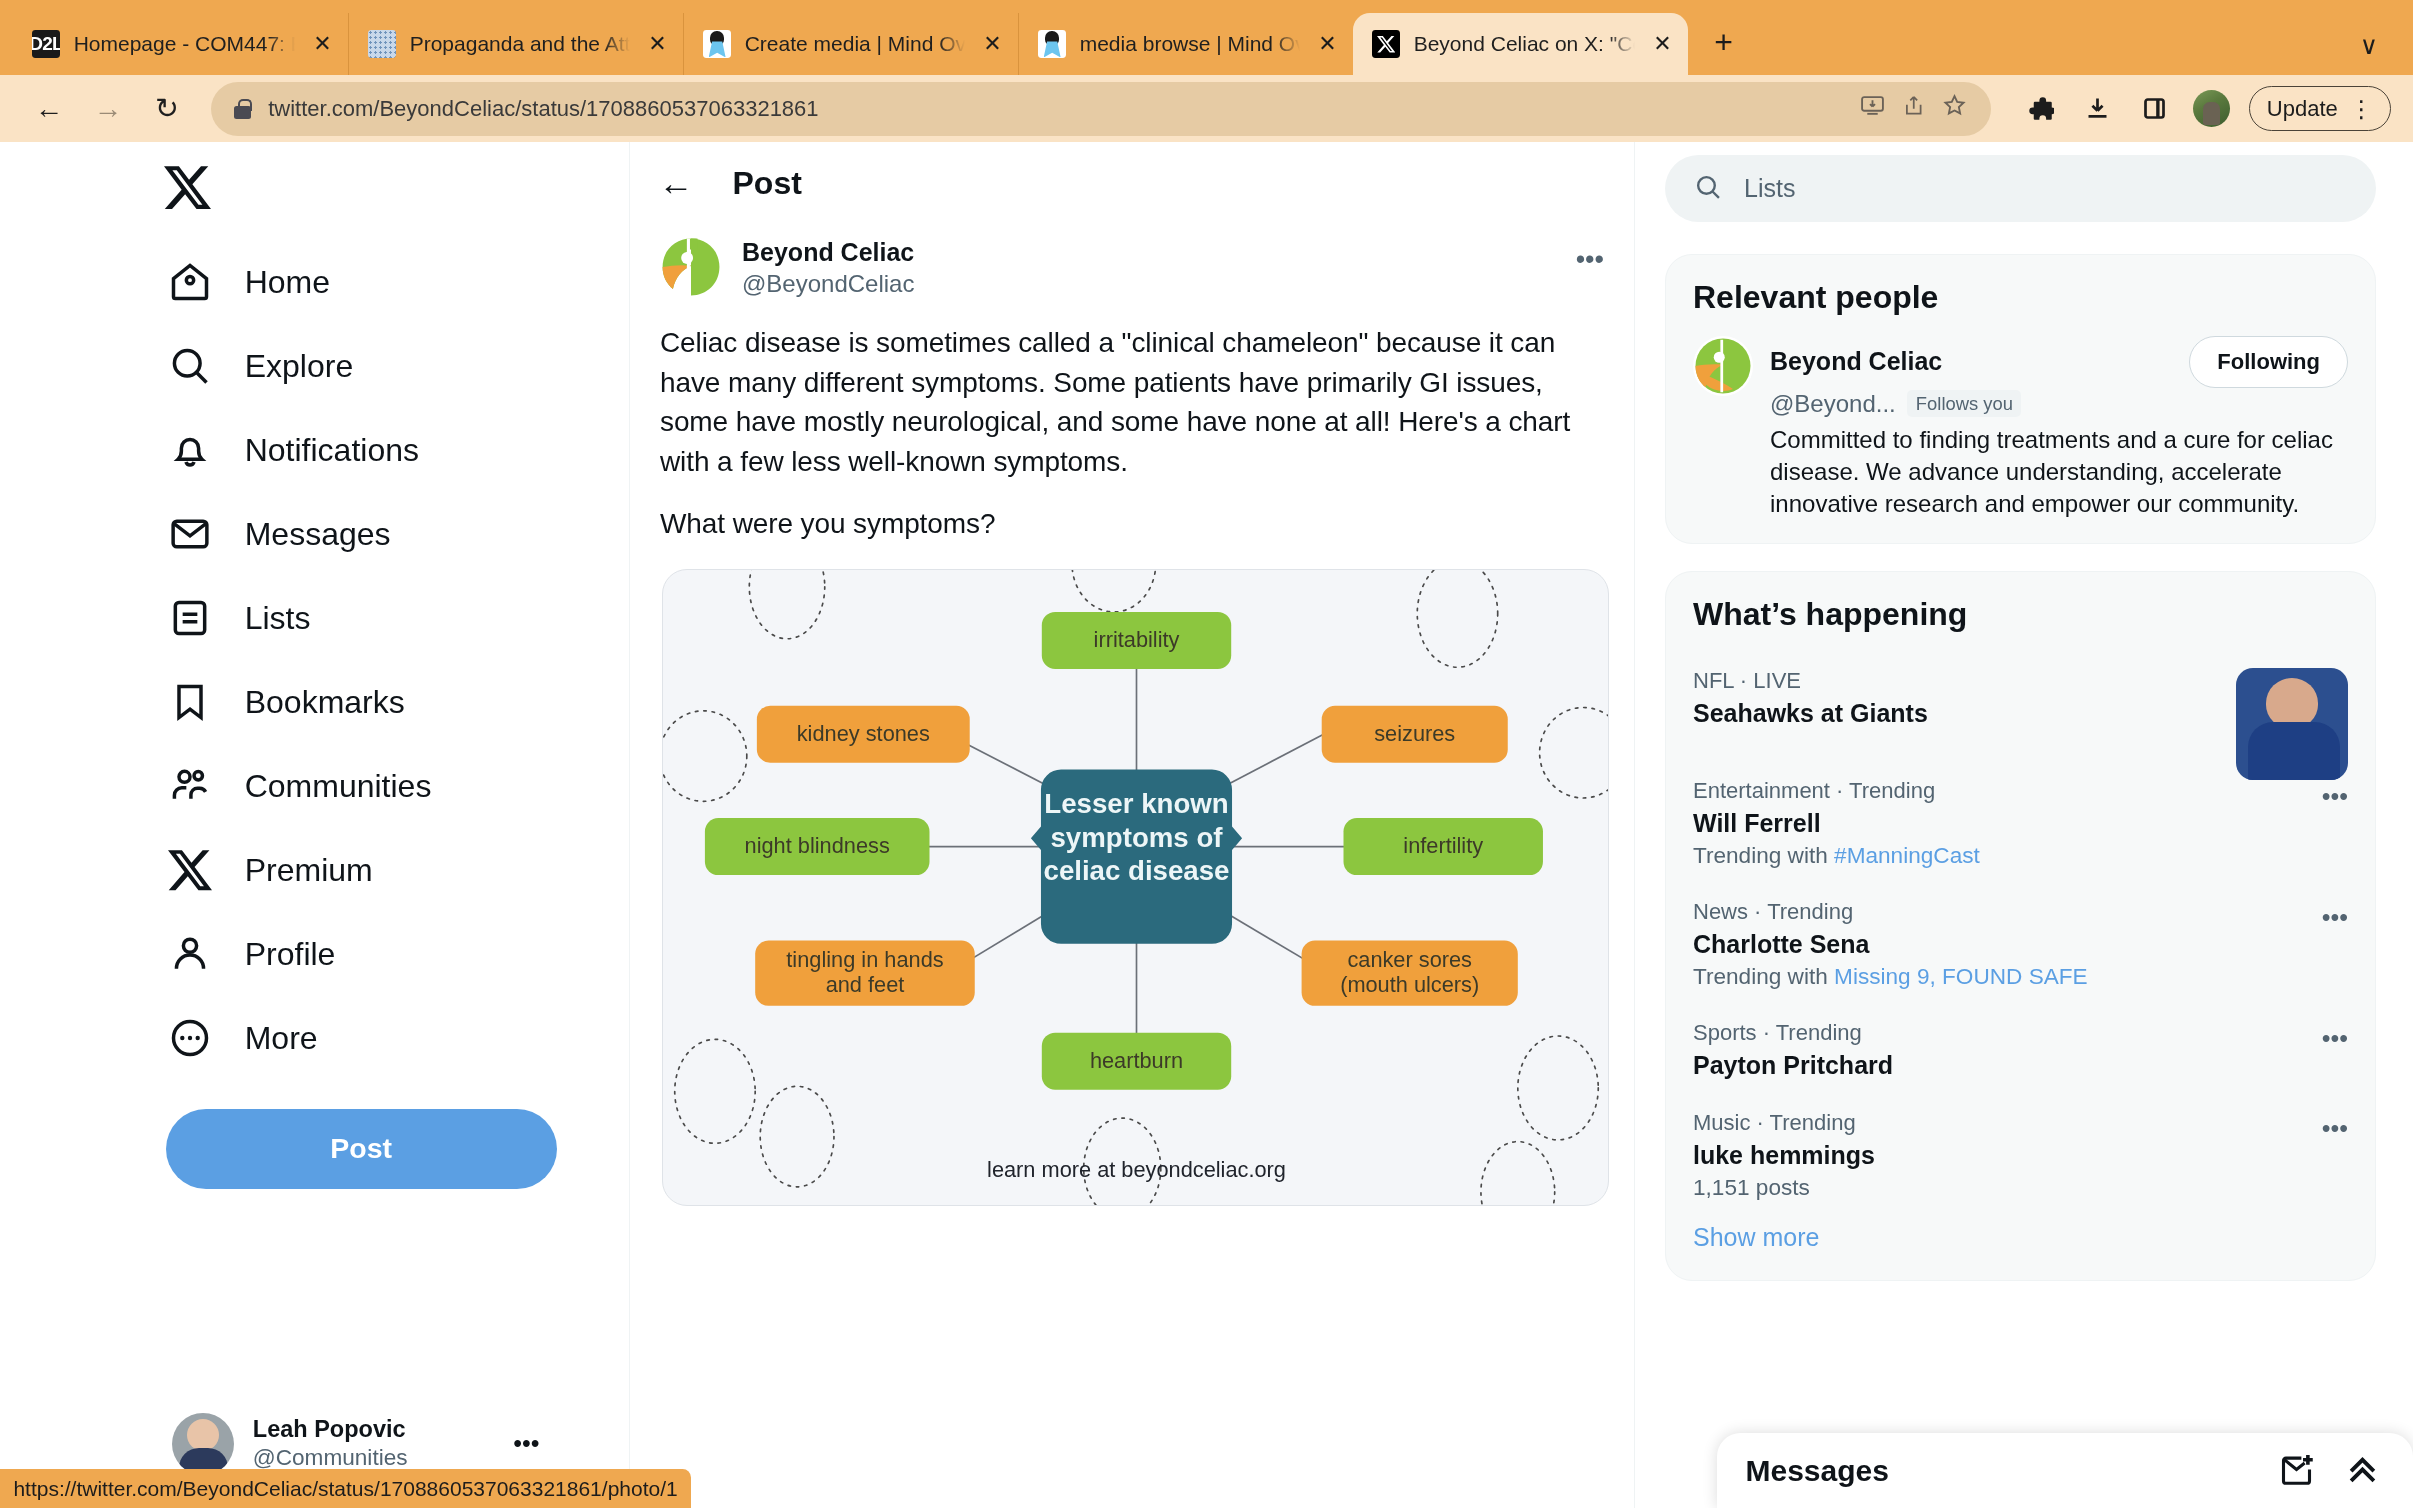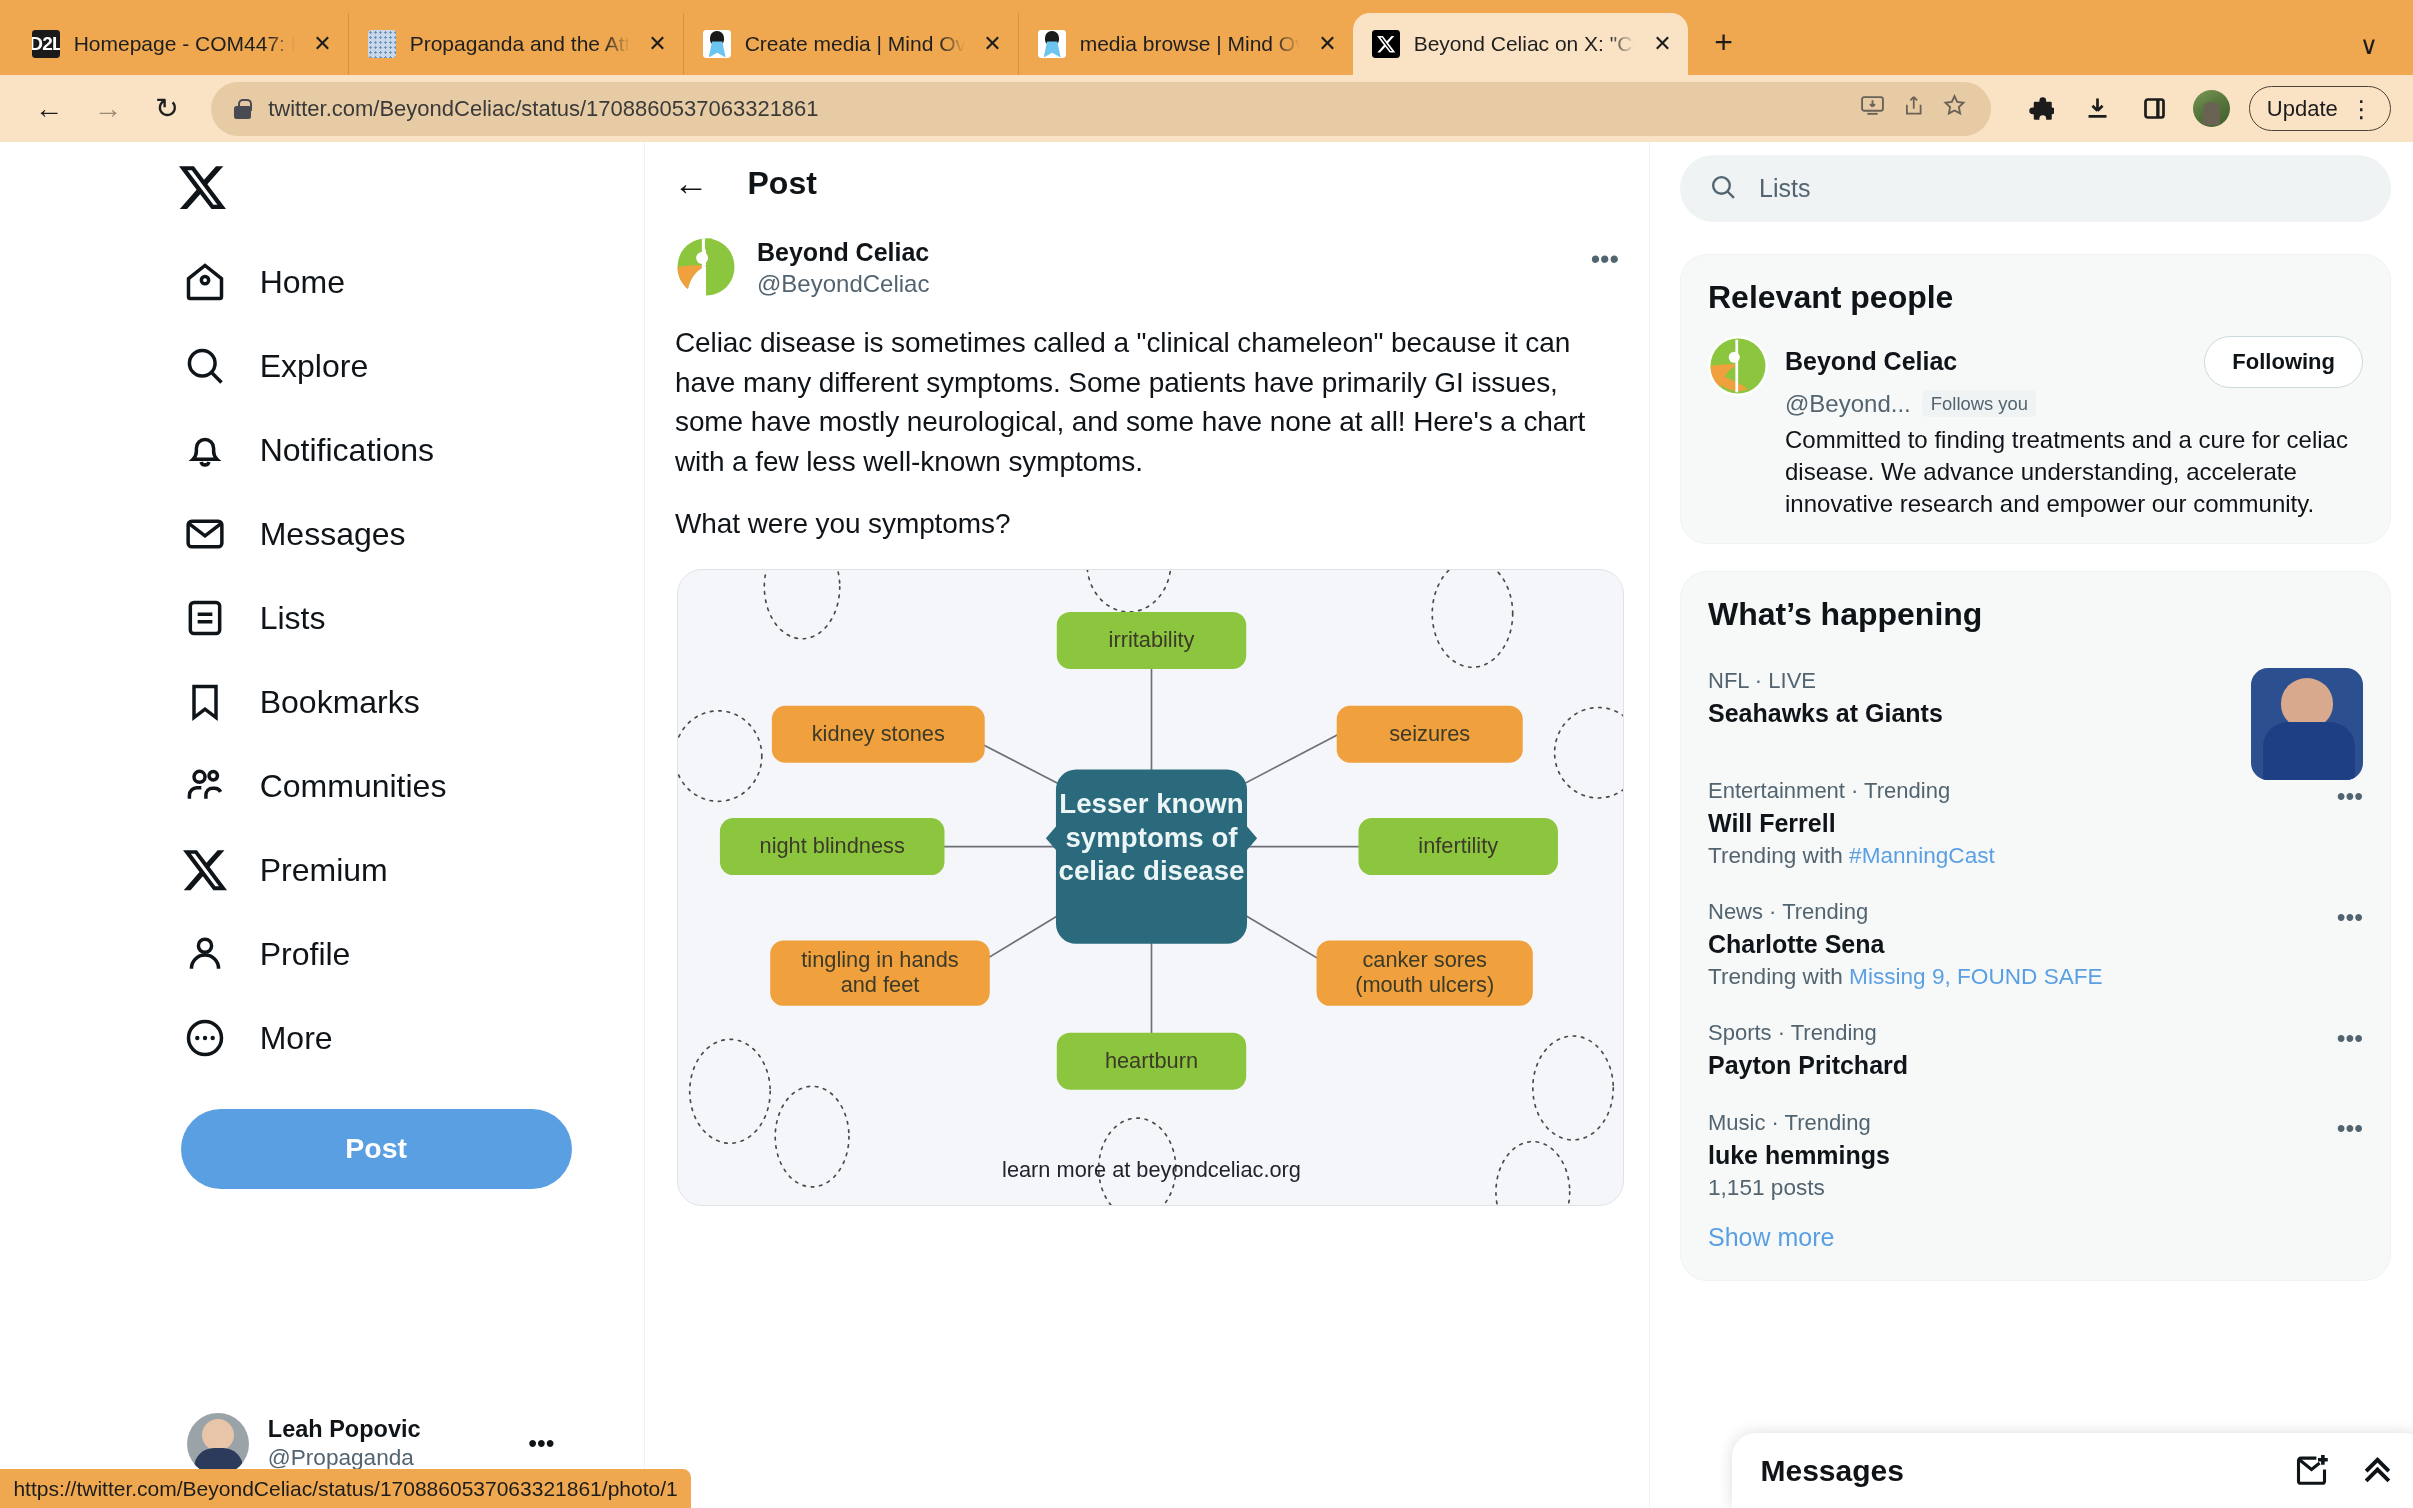--- a/index.html
+++ b/index.html
@@ -116,21 +116,21 @@
 
   
   .viewport {
     position: absolute; top: 142px; left: 0; width: 2413px; height: 1366px;
     background: #ffffff; overflow: hidden;
   }
   .page { display: flex; width: 2413px; height: 1366px; }
 
   
   .leftnav {
-    width: 629px; flex: 0 0 629px; position: relative; padding-left: 159px; padding-top: 10px; margin-left: 15px;
+    width: 629px; flex: 0 0 629px; position: relative; padding-left: 159px; padding-top: 10px;
   }
   .xlogo { width: 65px; height: 65px; margin: 11.7px 0 11.7px 5px; }
   .xlogo svg { width: 47px; height: 47px; }
   .navitem {
     display: flex; align-items: center; gap: 30px; height: 84px; width: 385px;
     border-radius: 42px; padding-left: 6.7px;
   }
   .navitem .nicon {
     width: 49px; height: 49px; flex: 0 0 49px; display: flex;
     align-items: center; justify-content: center;
@@ -454,21 +454,21 @@
           </span>
           <span class="nlabel">More</span>
         </div>
 
         <div class="postbtn">Post</div>
 
         <div class="accountrow">
           <div class="aimg"></div>
           <div class="anames">
             <div class="aname">Leah Popovic</div>
-            <div class="ahandle">@Propaganda</div>
+            <div class="ahandle">@Communities</div>
           </div>
           <div class="adots">•••</div>
         </div>
       </nav>
 
       <main class="center">
         <div class="colhead">
           <div class="backarrow">←</div>
           <div class="ctitle">Post</div>
         </div>

